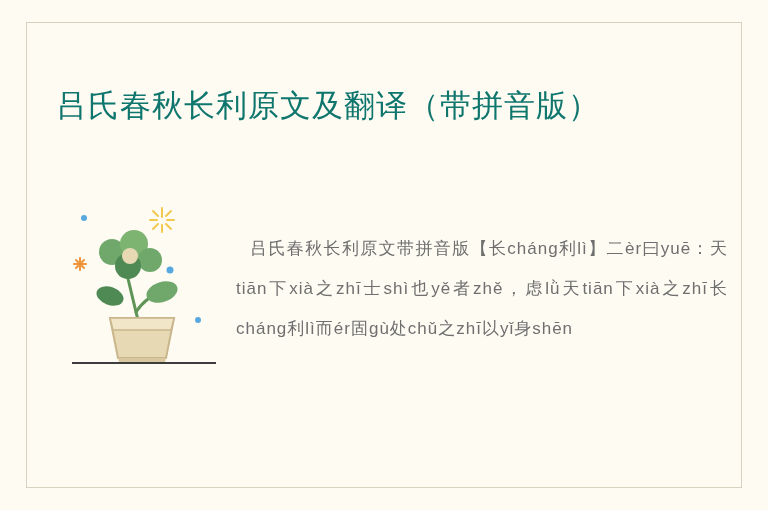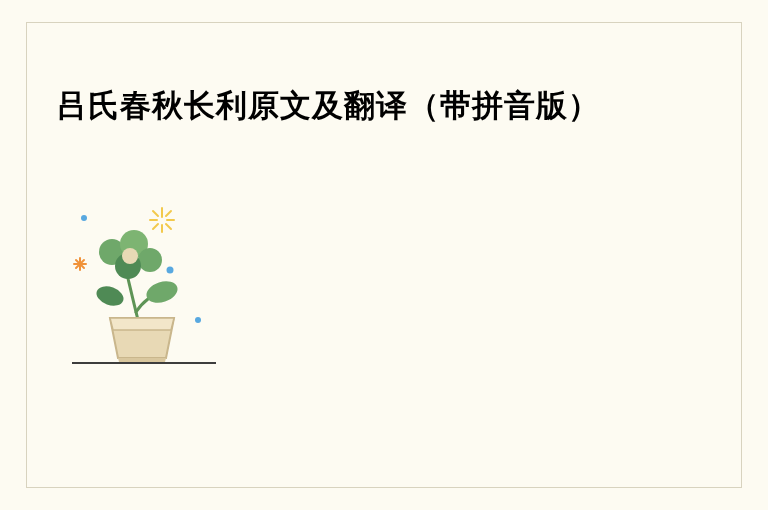--- a/index.html
+++ b/index.html
@@ -25,22 +25,22 @@
     border: 1px solid #d8d3bf;
     box-sizing: border-box;
   }
   .title {
     position: absolute;
     left: 56px;
     top: 62px;
     width: 620px;
     font-size: 31px;
     line-height: 45px;
-    color: #000000;
-    font-weight: bold;
+    color: #0f766e;
+    font-weight: normal;
     letter-spacing: 1px;
   }
   .content-area {
     position: absolute;
     left: 56px;
     top: 196px;
     right: 40px;
     bottom: 60px;
   }
   .illustration {
@@ -120,15 +120,16 @@
         <g>
           <path d="M44 118 L108 118 L100 158 L52 158 Z" fill="#e8d9b5" stroke="#c9b68c" stroke-width="2"></path>
           <path d="M44 118 L108 118 L105 130 L47 130 Z" fill="#f2e6c9" stroke="#c9b68c" stroke-width="1.5"></path>
           <path d="M52 158 L100 158 L99 162 L53 162 Z" fill="#d9c79e"></path>
         </g>
 
         <line x1="6" y1="163" x2="150" y2="163" stroke="#3d3d3d" stroke-width="2"></line>
       </svg>
     </div>
 
+    <p class="body-text">吕氏春秋长利原文带拼音版【长cháng利lì】二èr曰yuē：天tiān下xià之zhī士shì也yě者zhě，虑lǜ天tiān下xià之zhī长cháng利lì而ér固gù处chǔ之zhī以yǐ身shēn</p>
 
   </div>
 </div>
 
 </body></html>

